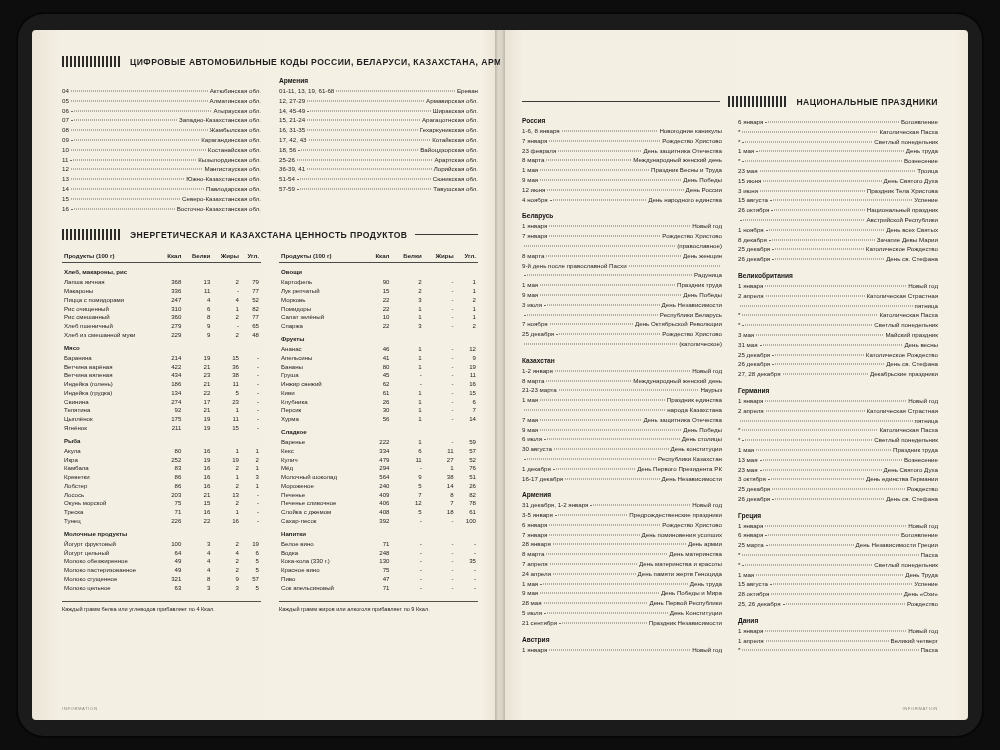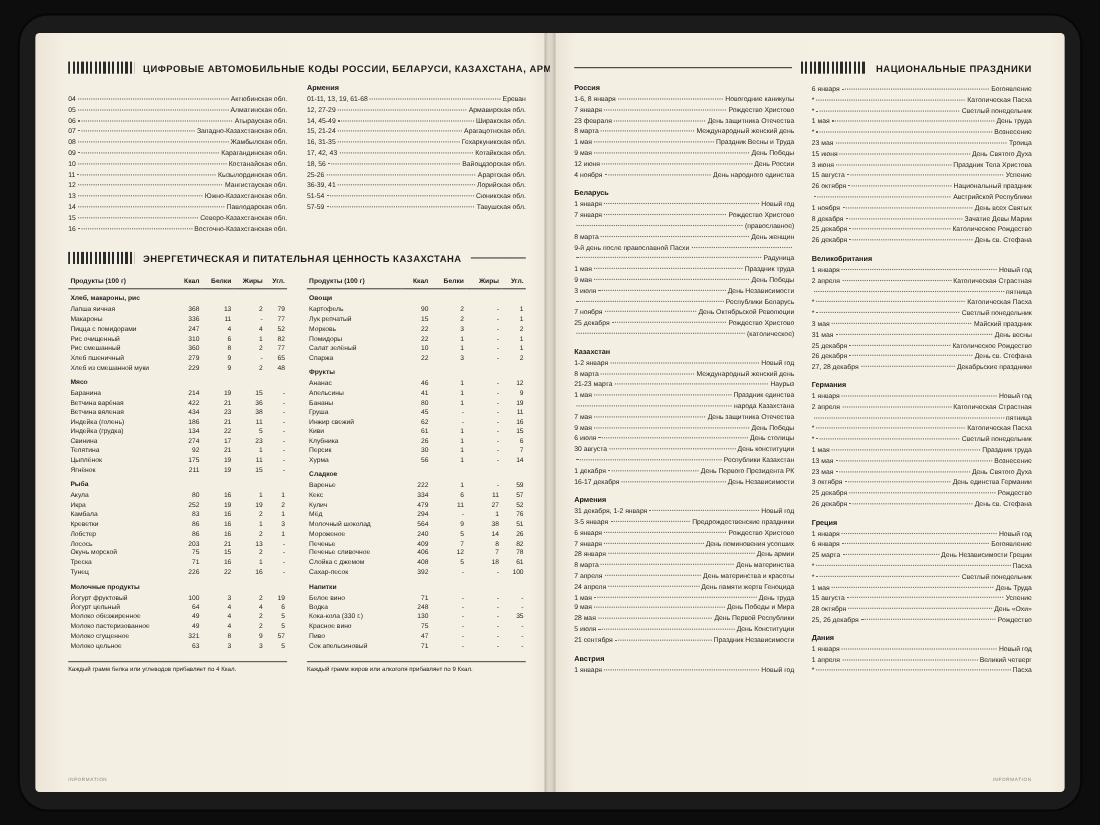--- a/index.html
+++ b/index.html
@@ -31,21 +31,21 @@
     margin-bottom:10px;
   }
   .sec-head .bars{
     flex:0 0 auto;width:60px;height:11px;
     background:repeating-linear-gradient(to right,#2b2b2b 0 2px,transparent 2px 4px);
   }
   .sec-head .title{
     font-size:8.6px;font-weight:bold;letter-spacing:.45px;color:#1d1d1d;white-space:nowrap;
   }
   .sec-head .rule{flex:1 1 auto;height:1px;background:#3a3a3a;}
-  .sec-head.right-align{justify-content:center;}
+  .sec-head.right-align{justify-content:center;margin-top:40px;}
 
   
   .dotrow{
     display:flex;align-items:baseline;font-size:6.2px;color:#1f1f1f;line-height:1.58;
   }
   .dotrow .k{white-space:nowrap;}
   .dotrow .lead{
     flex:1 1 auto;margin:0 2px;
     border-bottom:1px dotted #6d6a62;transform:translateY(-1.5px);
     min-width:8px;
@@ -235,21 +235,21 @@
                 <span class="k">57-59</span>
                 <span class="lead"></span>
                 <span class="v">Тавушская обл.</span>
               </div>
             </div>
         </div>
       </div>
 
       <div class="sec-head" style="margin-top:16px">
         <span class="bars"></span>
-        <span class="title">ЭНЕРГЕТИЧЕСКАЯ И ПИТАТЕЛЬНАЯ ЦЕННОСТЬ КАЗАХСТАНА</span>
+        <span class="title">ЭНЕРГЕТИЧЕСКАЯ И КАЗАХСТАНА ЦЕННОСТЬ ПРОДУКТОВ</span>
         <span class="rule"></span>
       </div>
 
       <div class="nut-wrap">
         <div class="nut-col">
           <table class="nut">
             <thead>
                 <tr id="nhead1">
                   <th class="first">Продукты (100 г)</th>
                   <th class="">Ккал</th>

